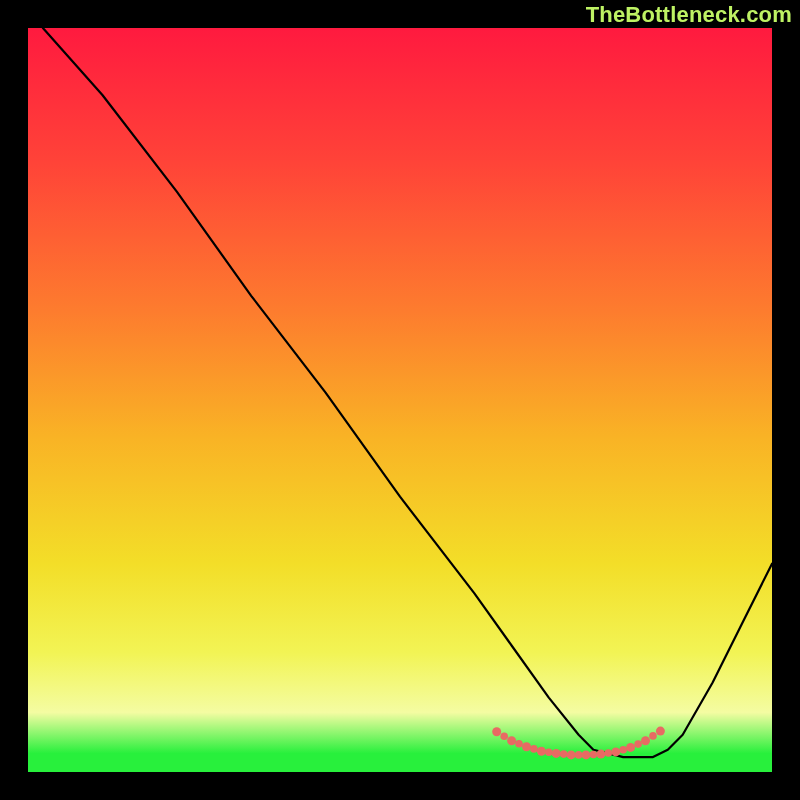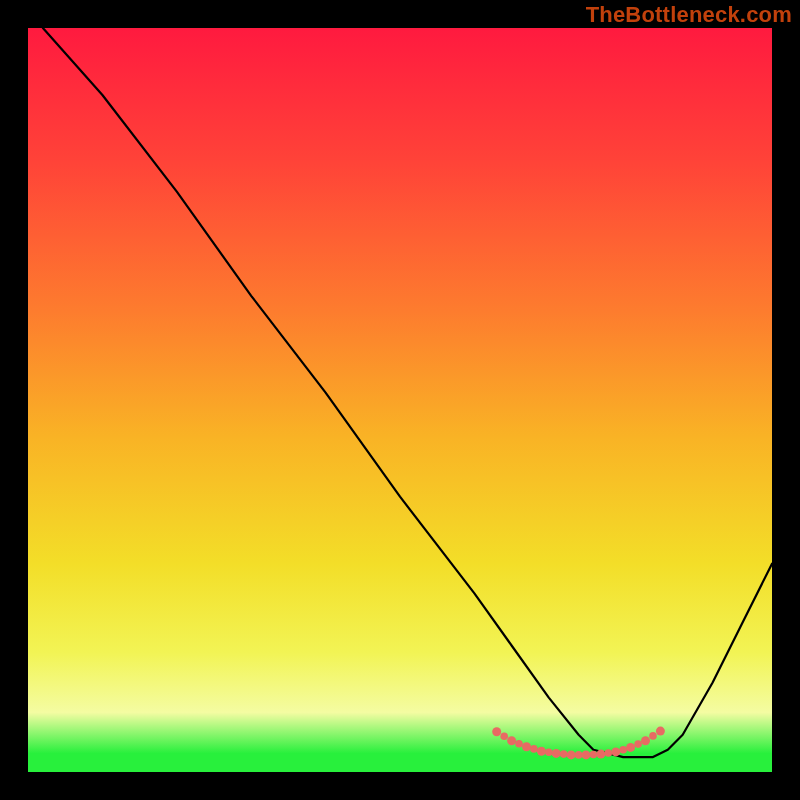--- a/index.html
+++ b/index.html
@@ -13,21 +13,21 @@
   .stage {
     position: relative;
     width: 800px;
     height: 800px;
     background: #000000;
   }
   .watermark {
     position: absolute;
     top: 2px;
     right: 8px;
-    color: #c2410c;
+    color: #bef264;
     font-family: Arial, Helvetica, sans-serif;
     font-size: 22px;
     font-weight: 600;
     letter-spacing: 0.2px;
     z-index: 5;
     user-select: none;
   }
   svg.plot {
     position: absolute;
     left: 28px;

